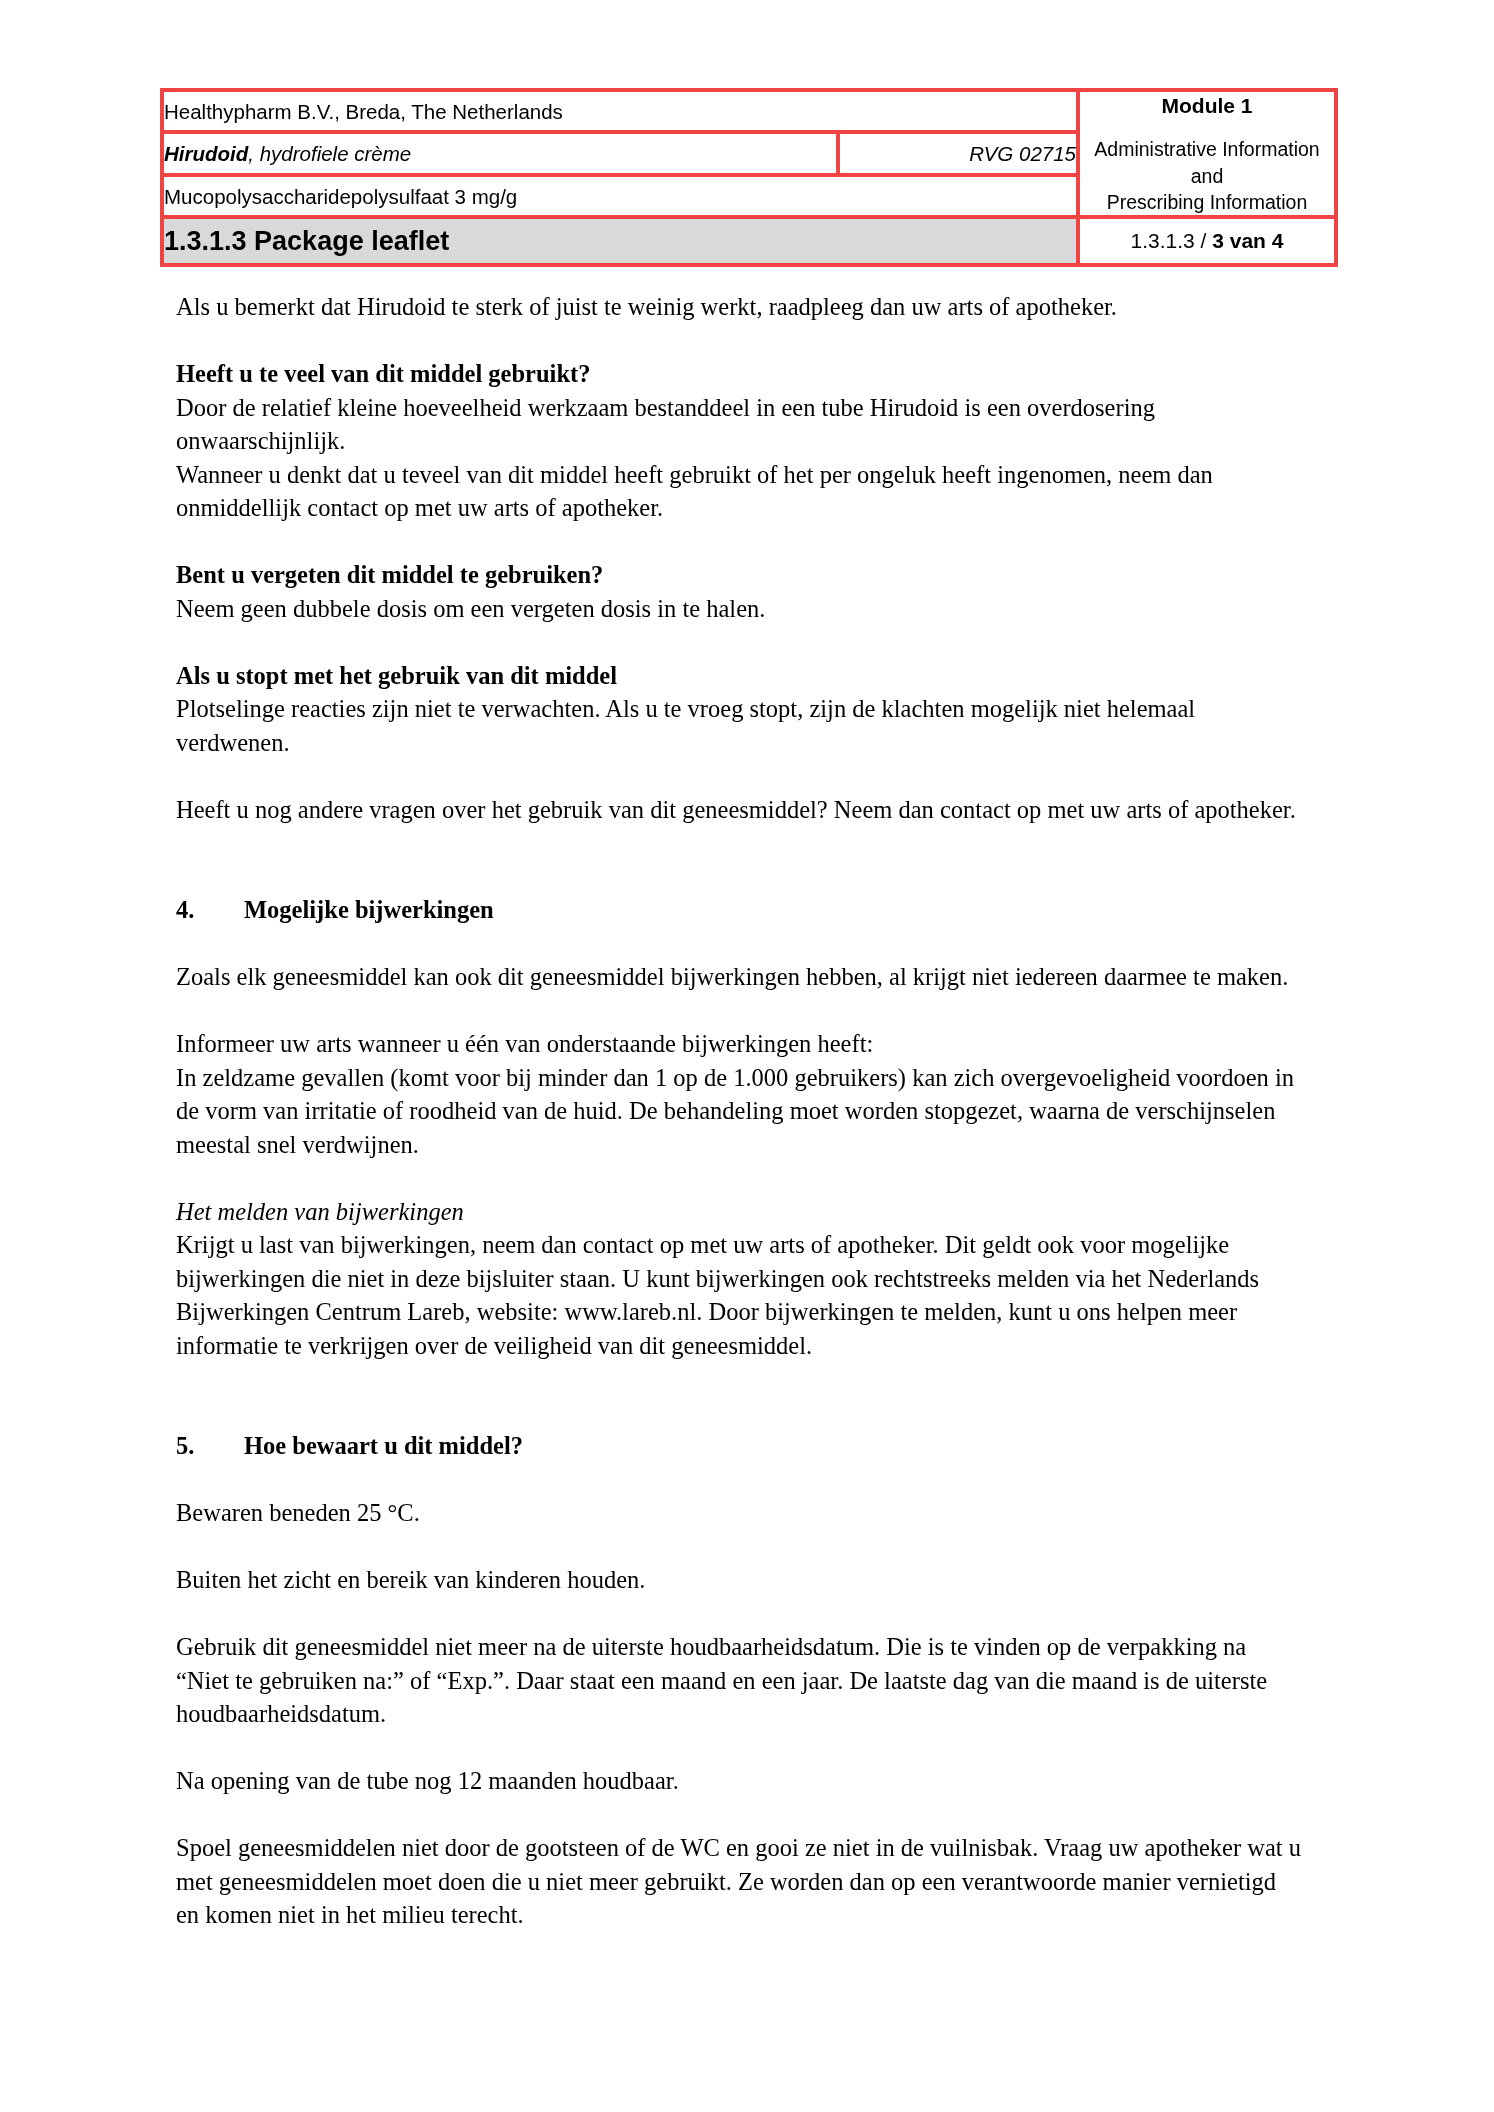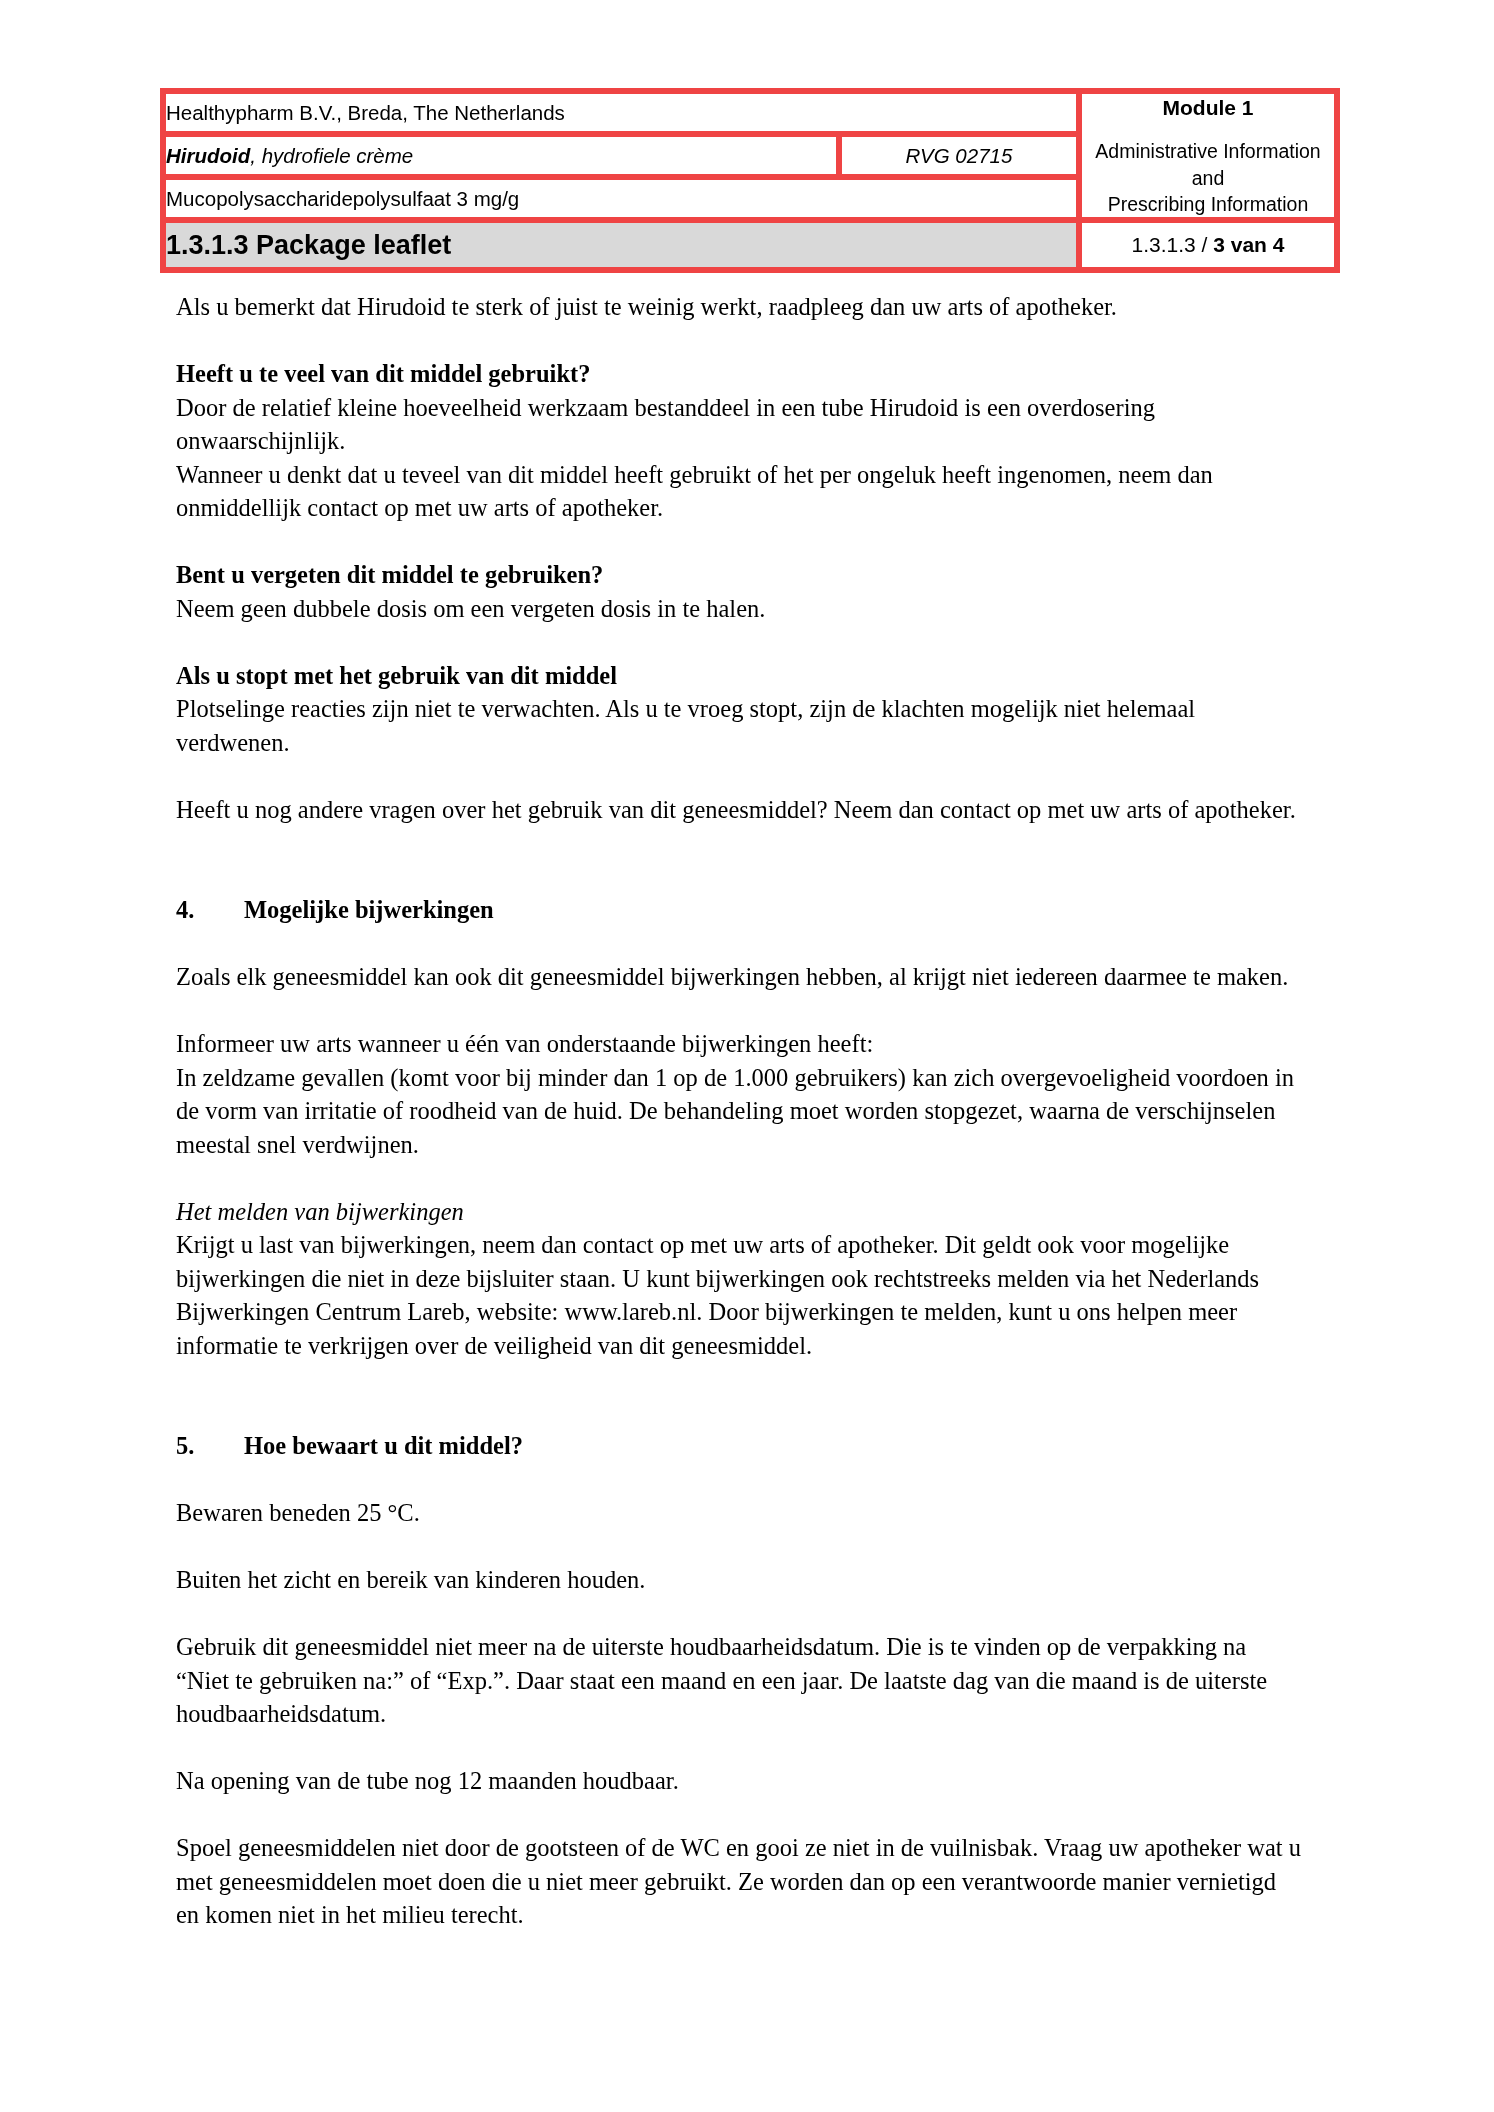--- a/index.html
+++ b/index.html
@@ -28,21 +28,21 @@
   .header-table {
     position: absolute;
     left: 160px;
     top: 88px;
     width: 1174px;
     border-collapse: collapse;
     table-layout: fixed;
     font-family: "Liberation Sans", "DejaVu Sans", sans-serif;
   }
   .header-table td {
-    border: 6px solid #ef4444;
+    border: 4px solid #ef4444;
     padding: 0;
     vertical-align: middle;
   }
   .hdr-cell {
     padding: 4px 10px 5px 10px;
     font-size: 20.5px;
     line-height: 1.22;
     white-space: nowrap;
   }
   .hdr-company   { height: 36px; }
@@ -53,21 +53,21 @@
     font-weight: bold;
     font-style: italic;
   }
   .hdr-product .form {
     font-style: italic;
     font-weight: normal;
   }
   .hdr-rvg {
     font-style: italic;
     font-size: 20.5px;
-    text-align: center;
+    text-align: right;
     padding: 4px 8px 5px 8px;
     white-space: nowrap;
   }
 
   .hdr-module {
     text-align: center;
     font-size: 19.5px;
     line-height: 1.35;
     padding: 6px 10px 8px 10px;
   }

